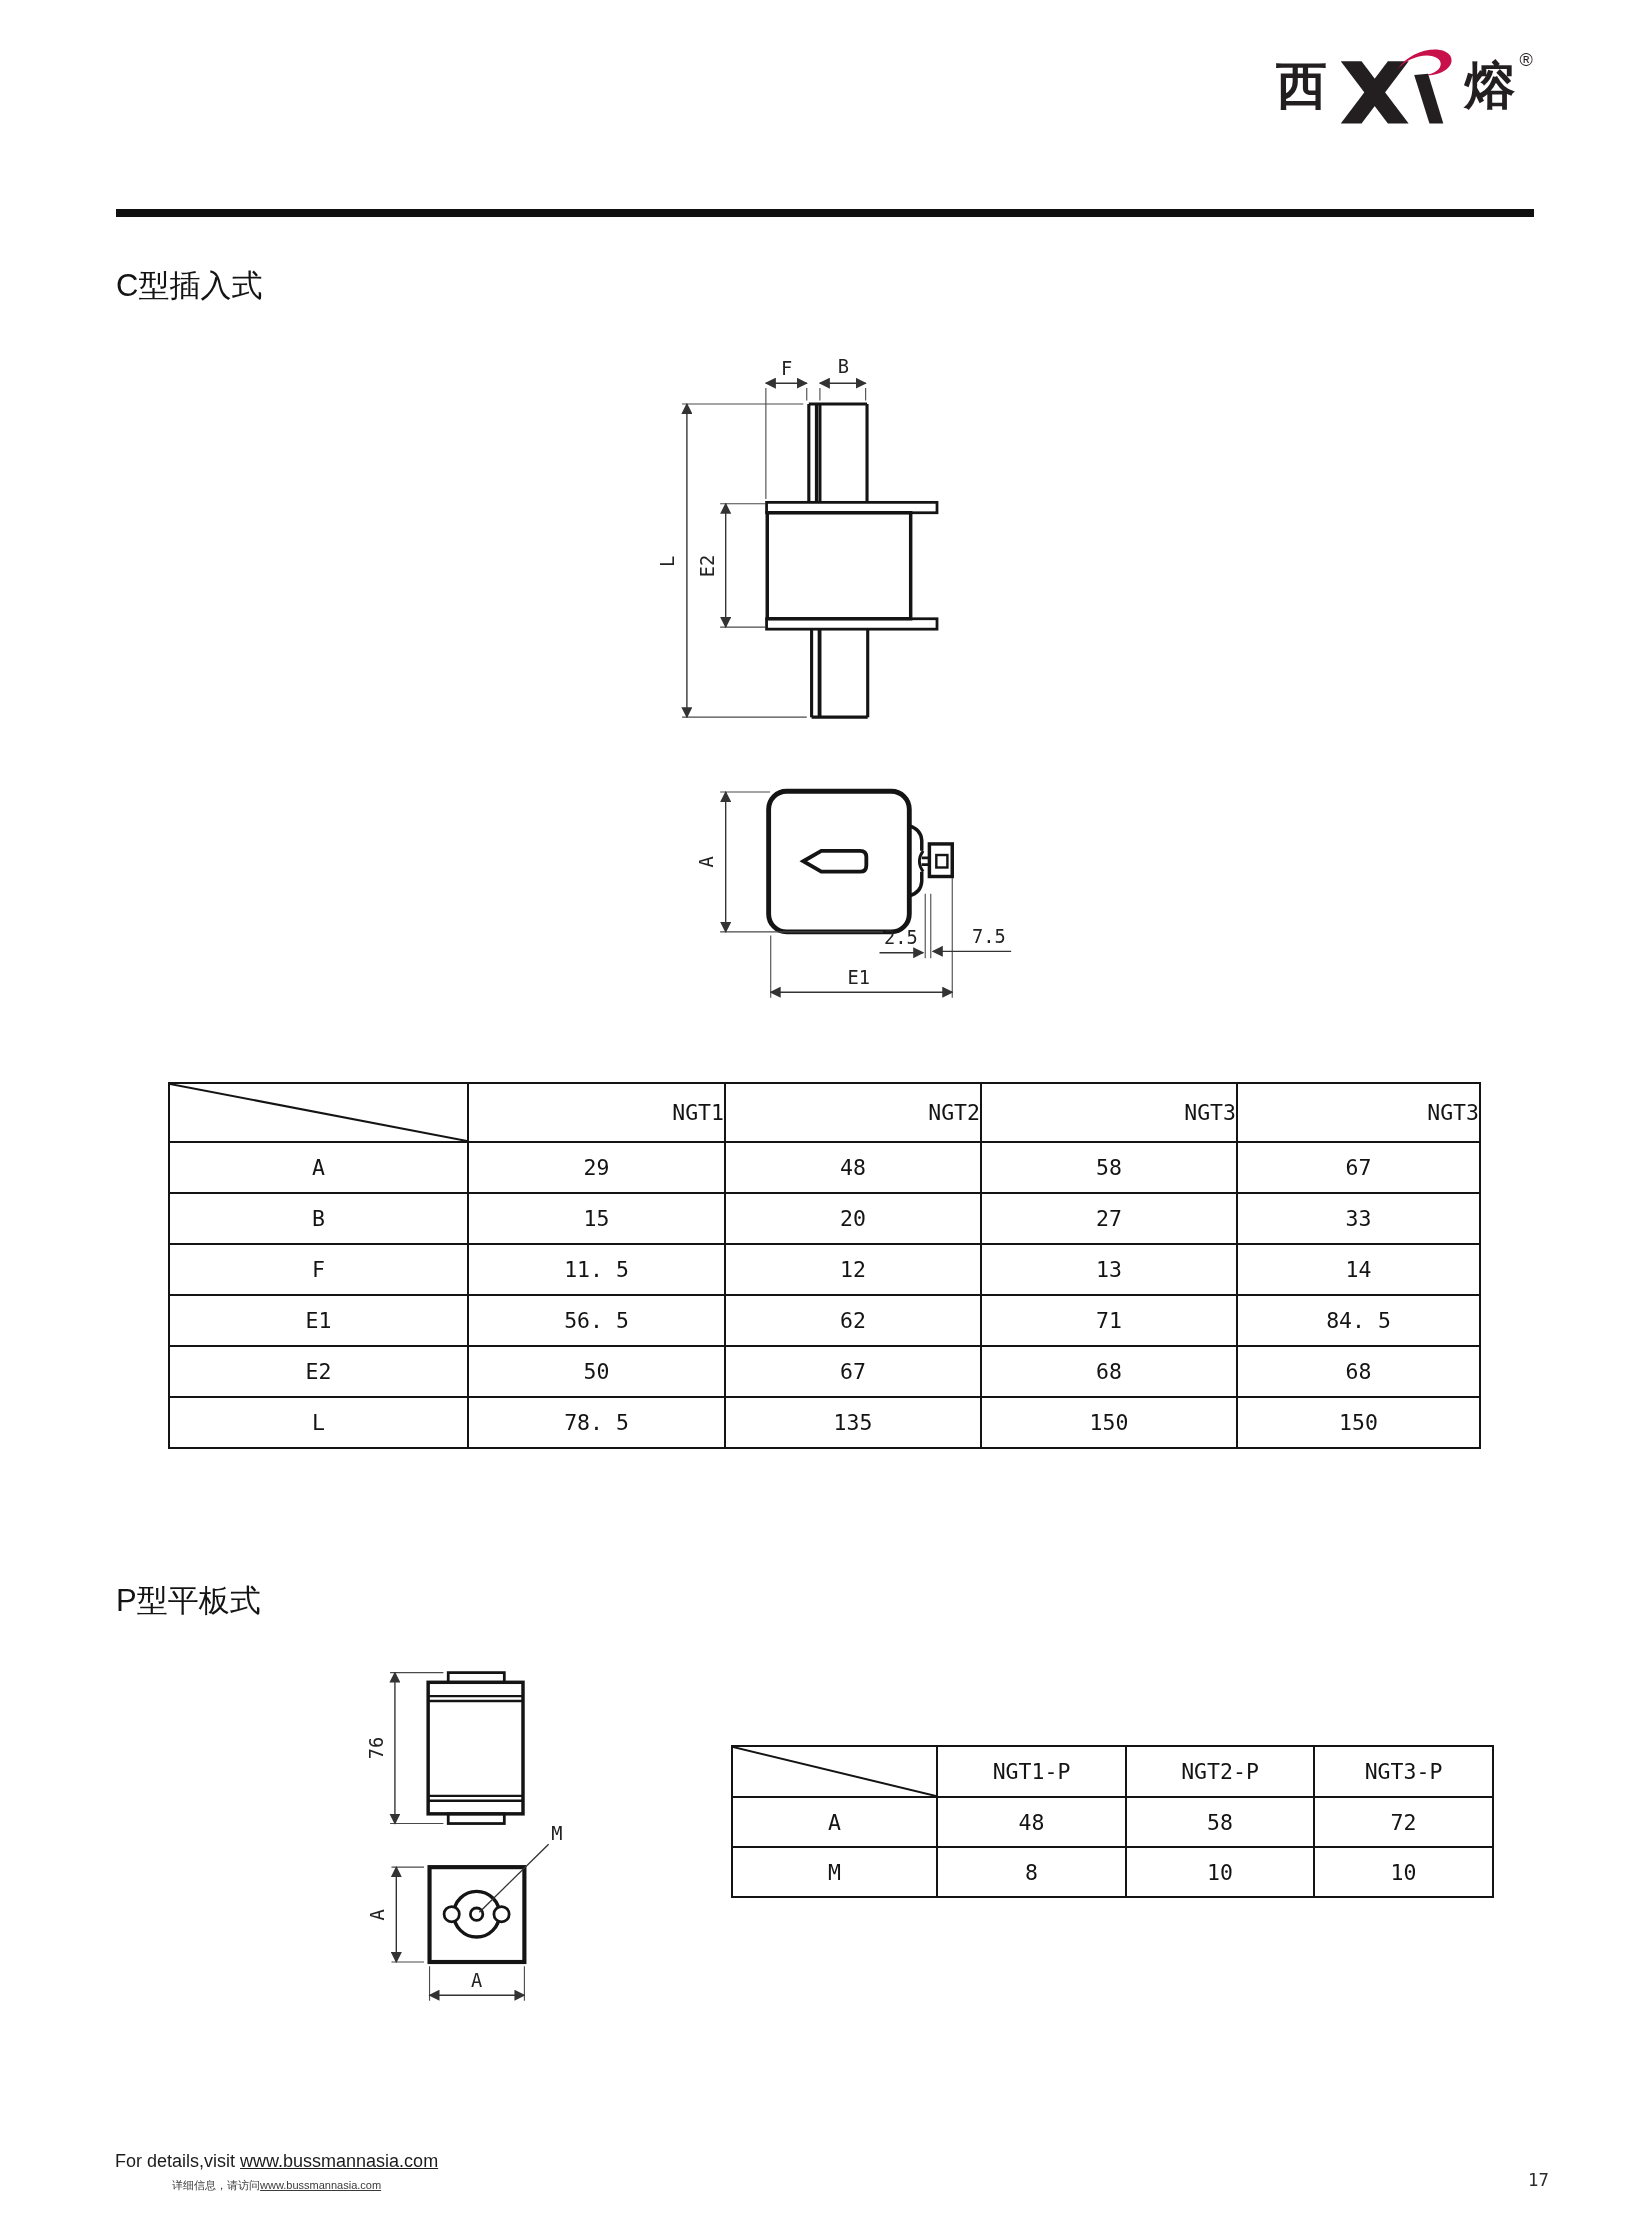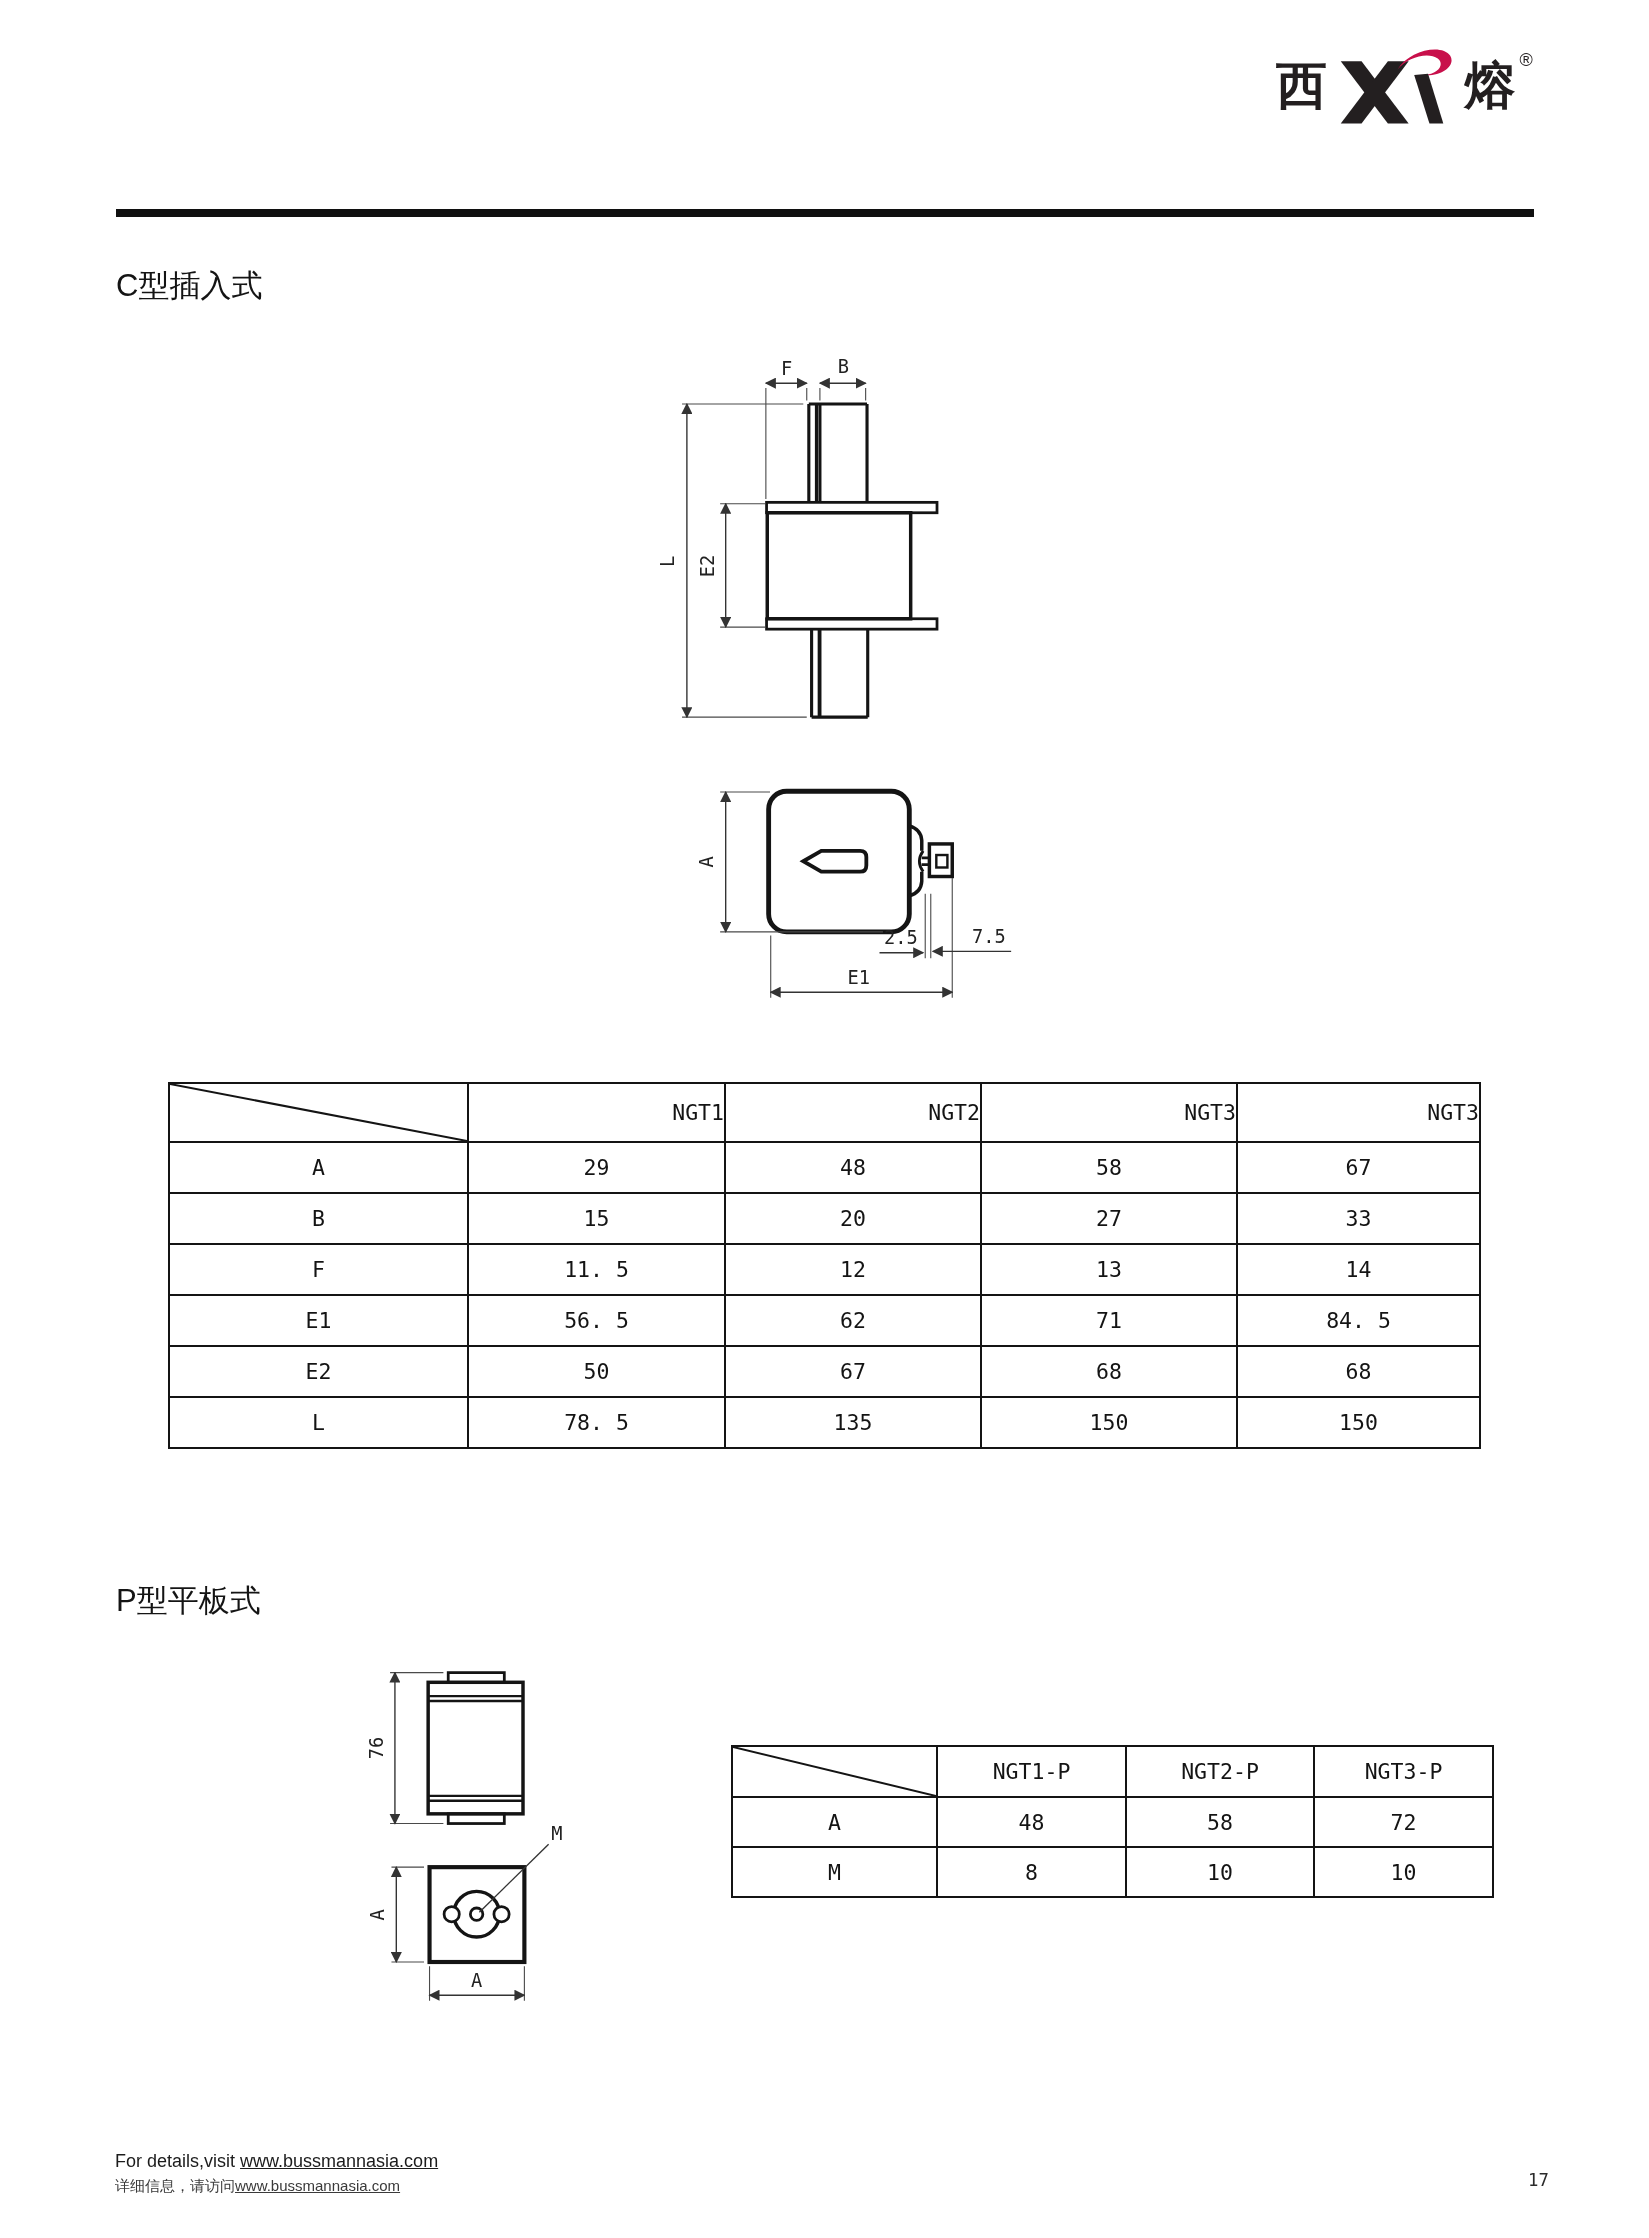--- a/index.html
+++ b/index.html
@@ -28,21 +28,21 @@
         font-weight:400;padding:0;overflow:hidden;}
   #table-c{left:168px;top:1082px;width:1311px;border:2.8px solid #141414;}
   #table-c th{height:57px;text-align:right;} #table-c td{height:49px;}
   #table-p{left:731px;top:1745px;width:761px;border:2.8px solid #141414;}
   #table-p th{height:49px;} #table-p td{height:48px;}
   .diag{position:relative;}
   .diag svg{position:absolute;inset:0;width:100%;height:100%;}
   
   .footer{position:absolute;left:115px;top:2130px;line-height:23.6px;color:#1c1c1c;}
   .footer .en{font-size:18px;margin-top:20px;}
-  .footer .cn{font-size:15px;color:#3a3a3a;}
+  .footer .cn{font-size:11px;color:#3a3a3a;text-align:center;}
   .footer a{color:inherit;text-decoration:underline;}
   .pageno{position:absolute;left:1528px;top:2170px;font-size:17.3px;color:#2b2b2b;
           font-family:"DejaVu Sans Mono",monospace;}
 </style>
 </head>
 <body>
 
 <div class="page">
 
   <div class="logo">

